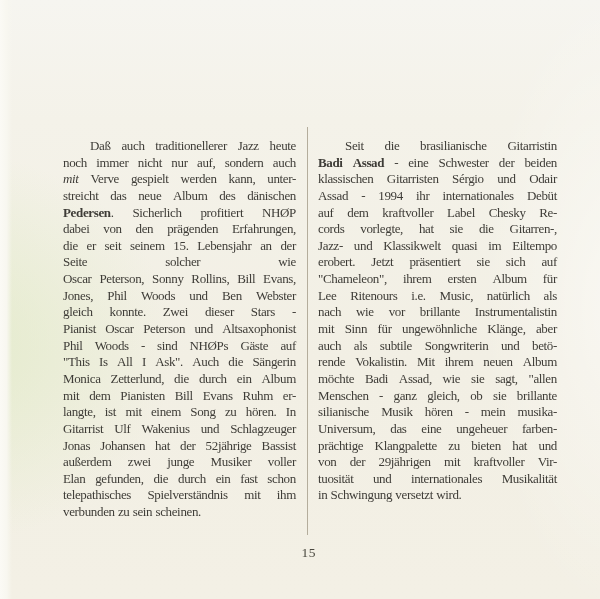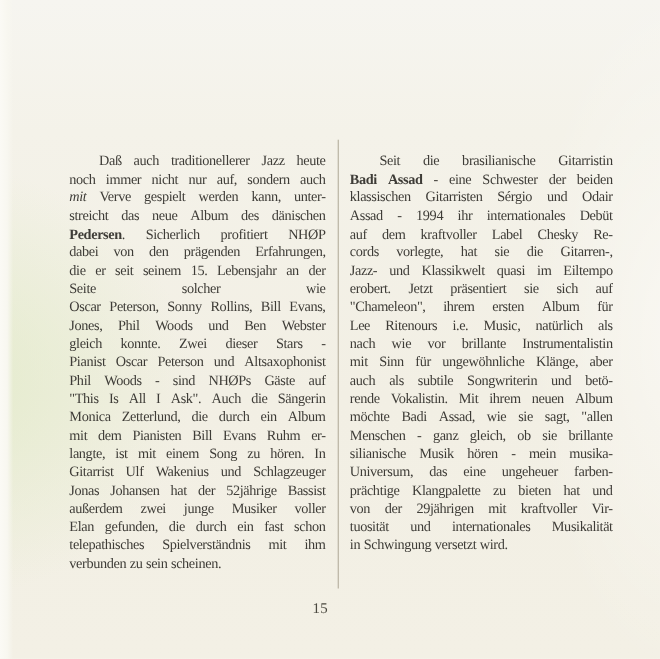--- a/index.html
+++ b/index.html
@@ -56,21 +56,21 @@
     width: 1px;
     height: 408px;
     background: var(--divider, #b4ad9c);
   }
 
   .page-number {
     position: absolute;
     left: 284px;
     top: 545px;
     width: 32px;
-    text-align: left;
+    text-align: right;
     font-size: 13.5px;
     letter-spacing: 0.5px;
     color: var(--page_number, #4a483f);
   }
 </style>
 </head>
 <body>
 
 <div class="page">
   <div class="fold-edge"></div>

